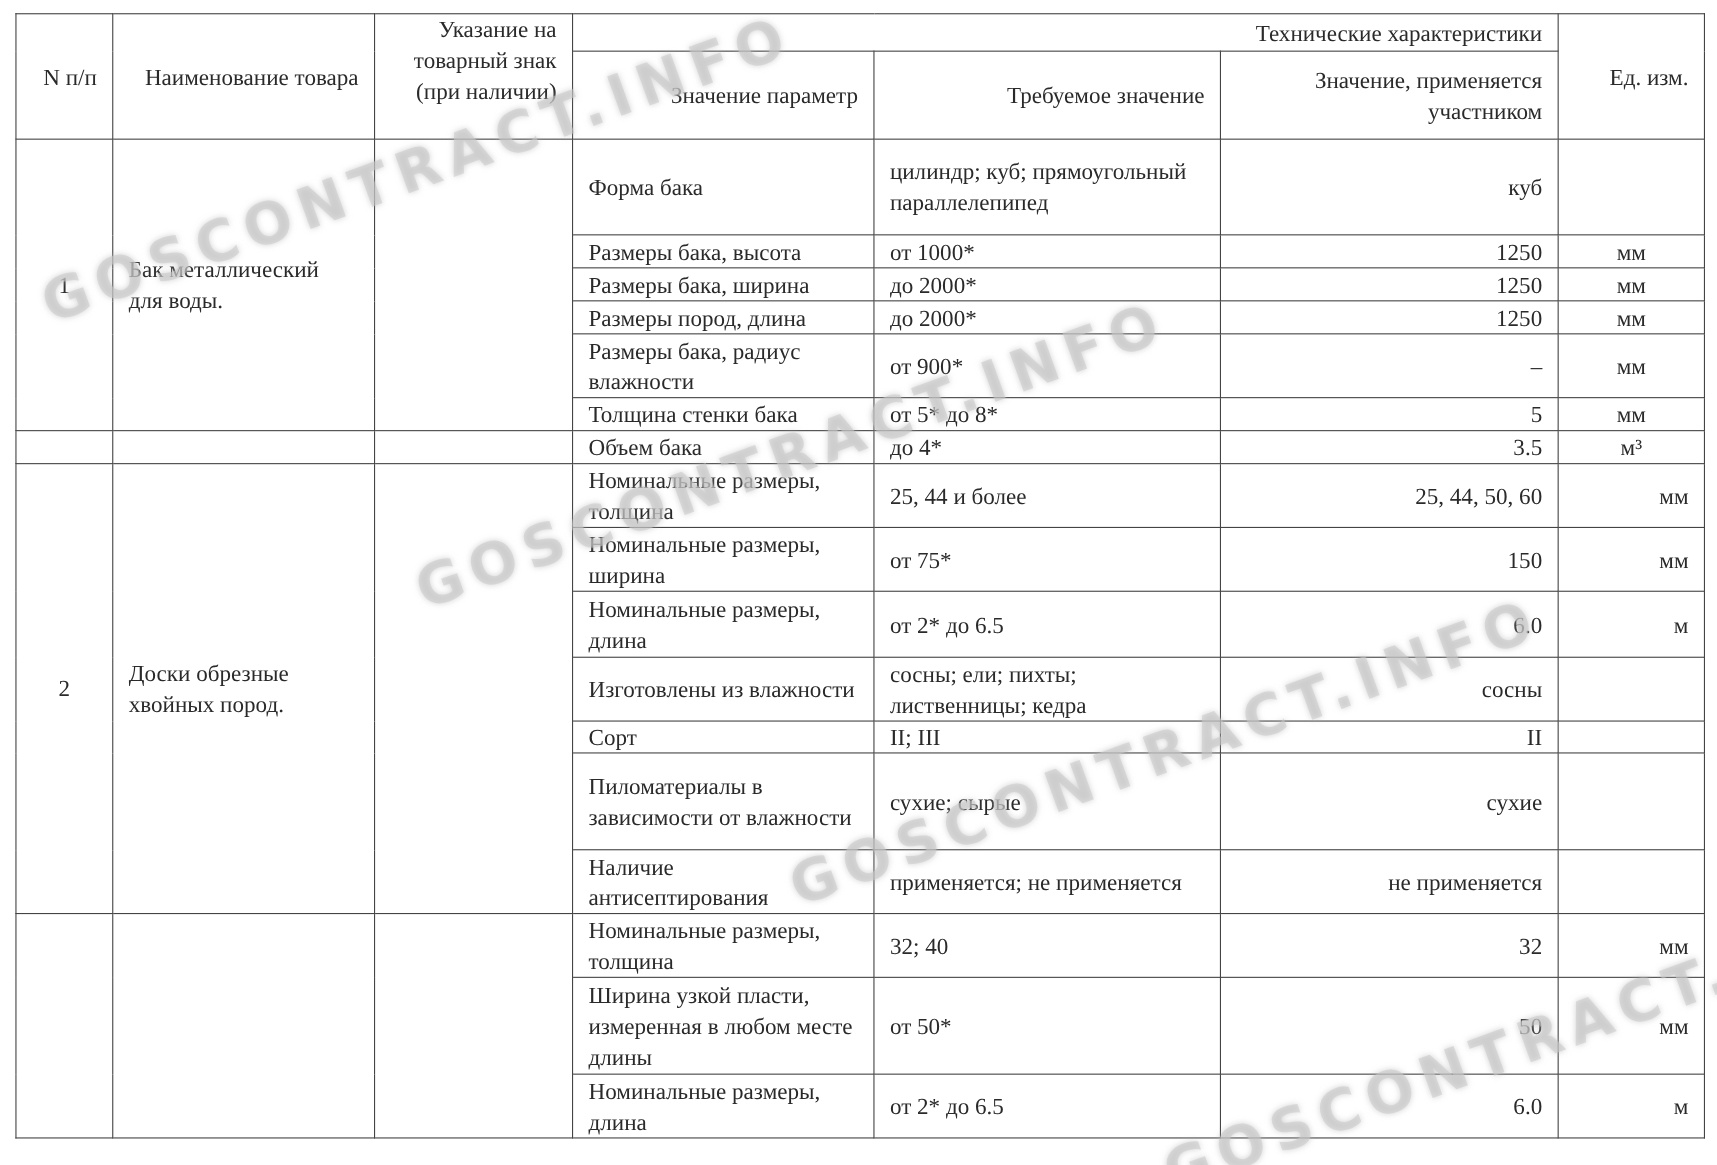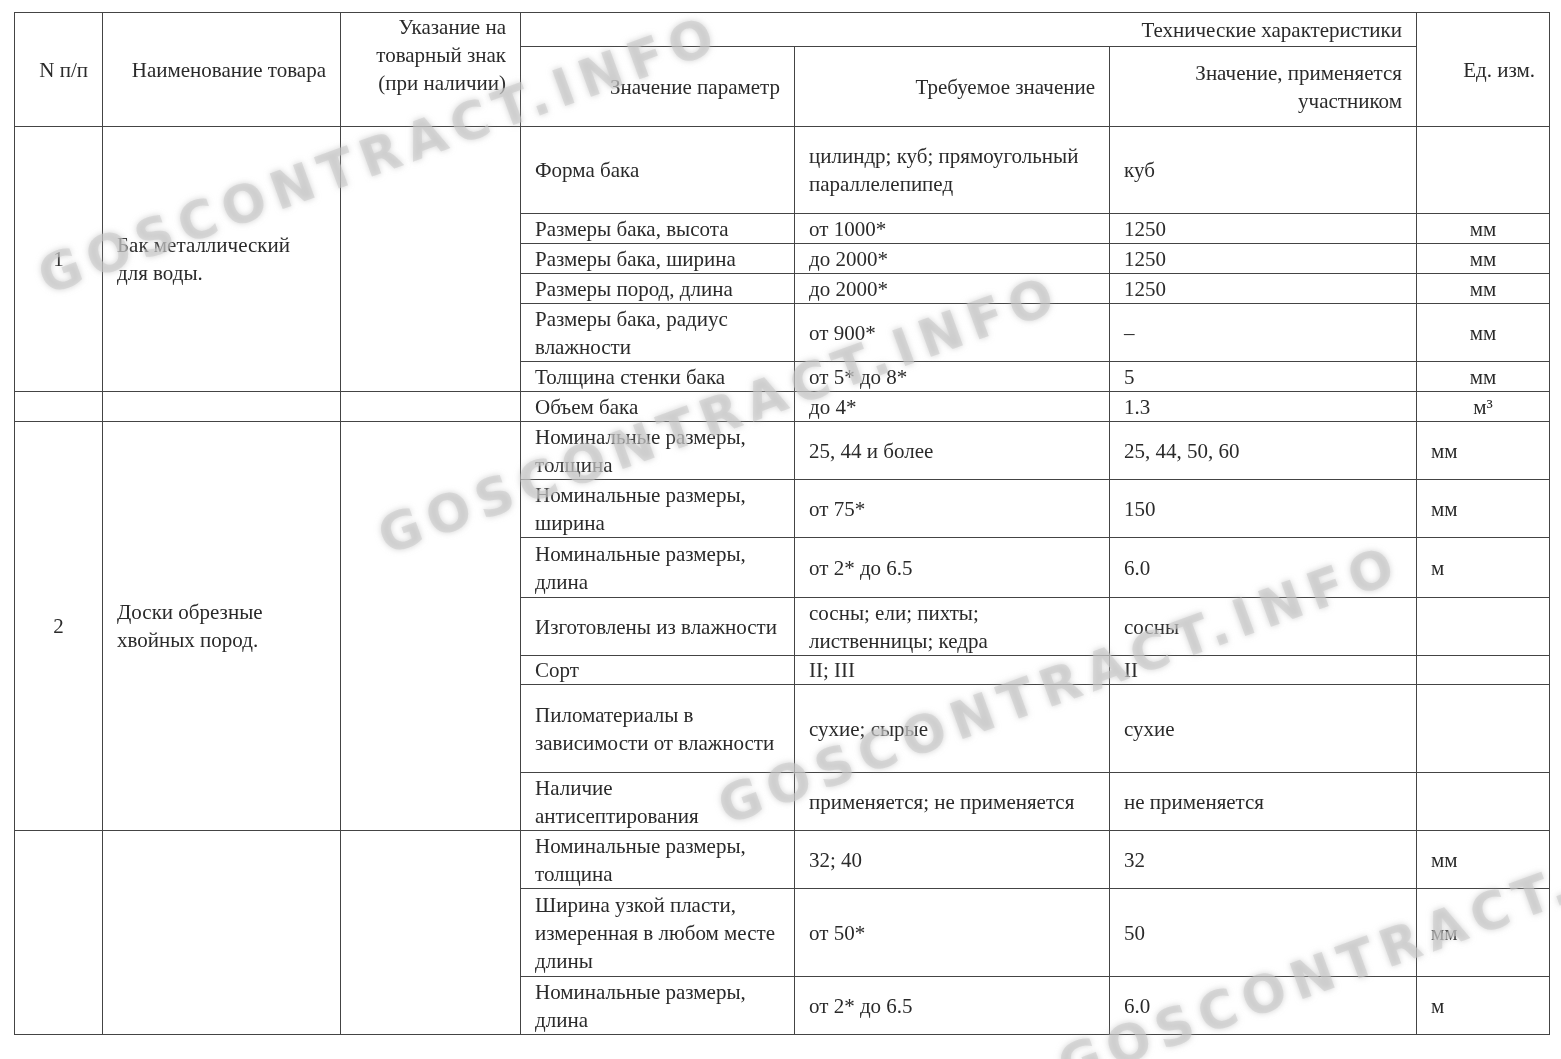--- a/index.html
+++ b/index.html
@@ -4,21 +4,21 @@
 <style>
   html, body { margin: 0; padding: 0; background: #fff; }
   body { width: 1561px; height: 1059px; position: relative; overflow: hidden;
          font-family: "Liberation Serif", "DejaVu Serif", serif; color: #2a2a2a; }
   table.spec { position: absolute; left: 14px; top: 12px; width: 1535px;
                border-collapse: collapse; table-layout: fixed; font-size: 21px; line-height: 28px; }
   table.spec td, table.spec th { border: 1.5px solid #444; padding: 0 14px; vertical-align: middle; font-weight: normal; }
   th { text-align: right; font-family: Liberation Serif, serif; }
   td.num { text-align: center; }
   td.name { text-align: left; }
-  td.center { text-align: left; }
+  td.center { text-align: right; }
   td.unit { text-align: center; vertical-align: bottom; padding-bottom: 2px; }
   .watermark { position: absolute; font-family: "DejaVu Sans", sans-serif; font-weight: bold;
                font-size: 52px; letter-spacing: 8px; color: rgba(200,200,200,0.55);
                text-shadow: 0 0 6px rgba(180,180,180,0.6); transform: rotate(-20deg);
                transform-origin: left top; pointer-events: none; white-space: nowrap; }
 </style>
 </head>
 <body>
 
 <table class="spec">
@@ -86,21 +86,21 @@
       <td class="center">5</td>
       <td class="unit">мм</td>
     </tr>
 
     <tr style="height:30px">
       <td class="num"></td>
       <td class="name"></td>
       <td></td>
       <td>Объем бака</td>
       <td>до 4*</td>
-      <td class="center">1.3</td>
+      <td class="center">3.5</td>
       <td class="unit">м³</td>
     </tr>
 
     <tr style="height:58px">
       <td rowspan="7" class="num">2</td>
       <td rowspan="7" class="name">Доски обрезные хвойных пород.</td>
       <td rowspan="7"></td>
       <td>Номинальные размеры, толщина</td>
       <td>25, 44 и более</td>
       <td class="center">25, 44, 50, 60</td>

